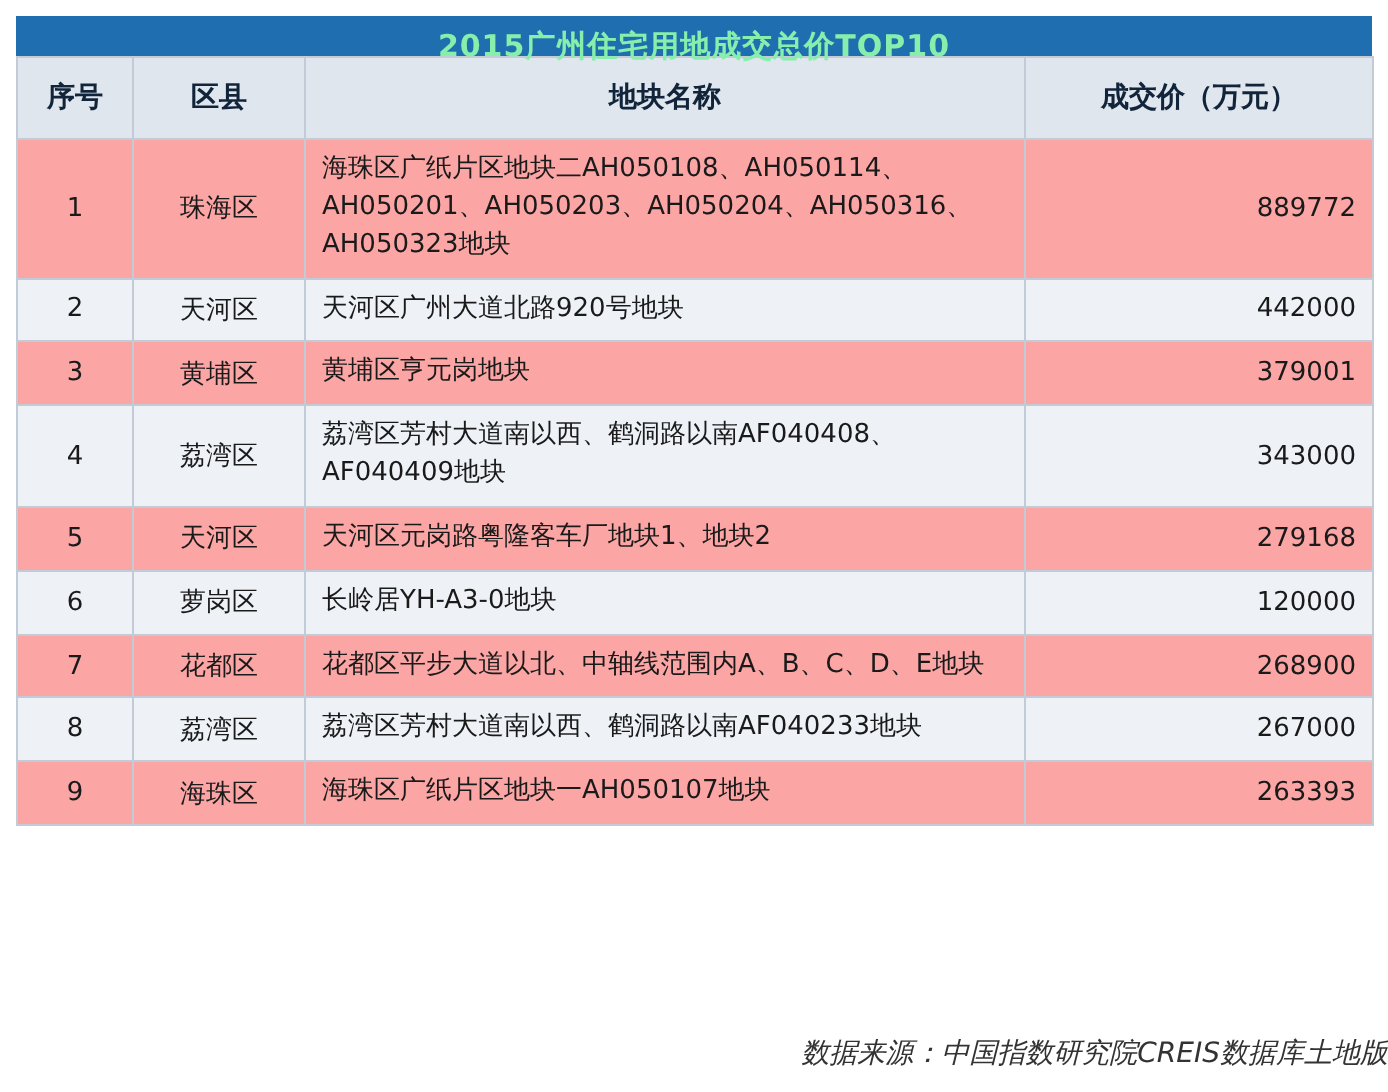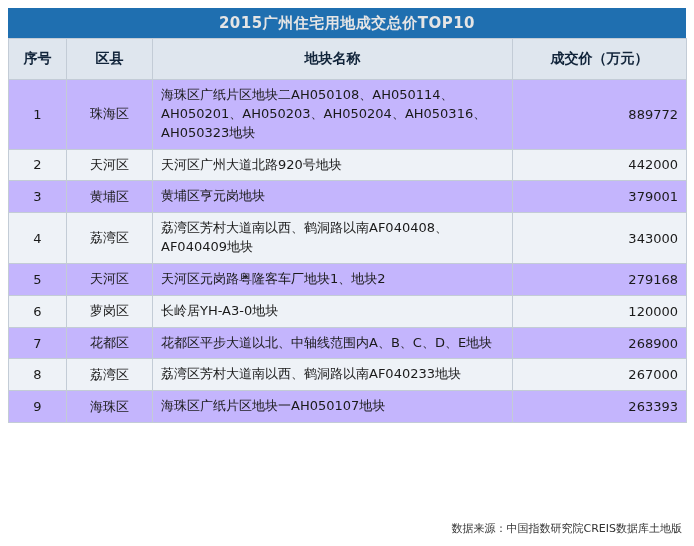--- a/index.html
+++ b/index.html
@@ -15,22 +15,22 @@
   }
   .page {
     position: relative;
     width: 694px;
     height: 546px;
     box-sizing: border-box;
     padding: 8px 8px 0 8px;
   }
   .title-bar {
     background: #1f6fb0;
-    color: #e5e5e5;
-    height: 30px;
+    color: #86efac;
+    height: 20px;
     line-height: 30px;
     text-align: center;
     font-size: 15px;
     font-weight: bold;
     letter-spacing: 0.5px;
   }
   table.main {
     border-collapse: collapse;
     width: 678px;
     table-layout: fixed;
@@ -48,21 +48,21 @@
     font-size: 14px;
     text-align: center;
     height: 28px;
     padding: 4px 6px;
   }
   col.c-idx { width: 58px; }
   col.c-dist { width: 86px; }
   col.c-name { width: 360px; }
   col.c-price { width: 174px; }
 
-  tbody tr.odd td { background: #c4b5fd; }
+  tbody tr.odd td { background: #fca5a5; }
   tbody tr.even td { background: #eef2f7; }
 
   td.idx {
     text-align: center;
     font-size: 13px;
   }
   td.dist {
     text-align: center;
     font-size: 13px;
     font-family: Liberation Serif, serif;
@@ -71,24 +71,25 @@
     text-align: left;
     line-height: 1.45;
     font-size: 13px;
   }
   td.price {
     text-align: right;
     font-size: 13px;
   }
   .source {
     position: absolute;
-    right: 12px;
+    right: 0;
     bottom: 10px;
-    font-size: 11px;
+    font-size: 14px;
     color: #333333;
+    font-style: italic;
   }
 </style>
 </head>
 <body>
 
 <div class="page">
 
   <div class="title-bar">2015广州住宅用地成交总价TOP10</div>
 
   <table class="main">

